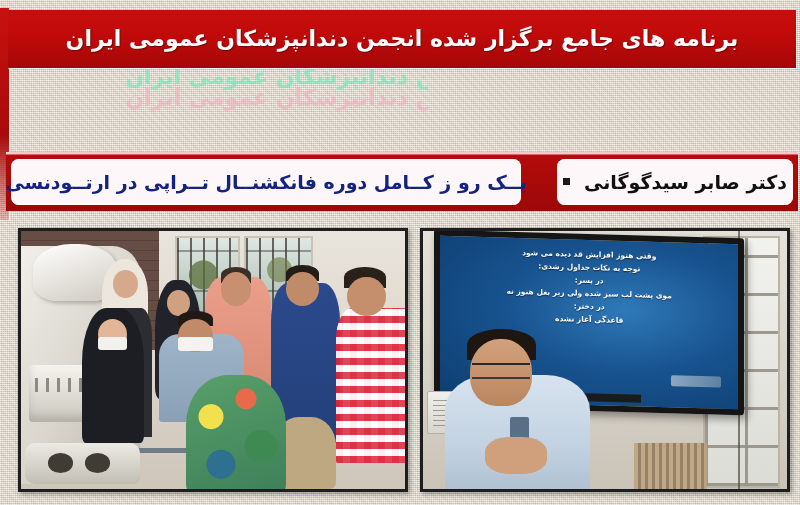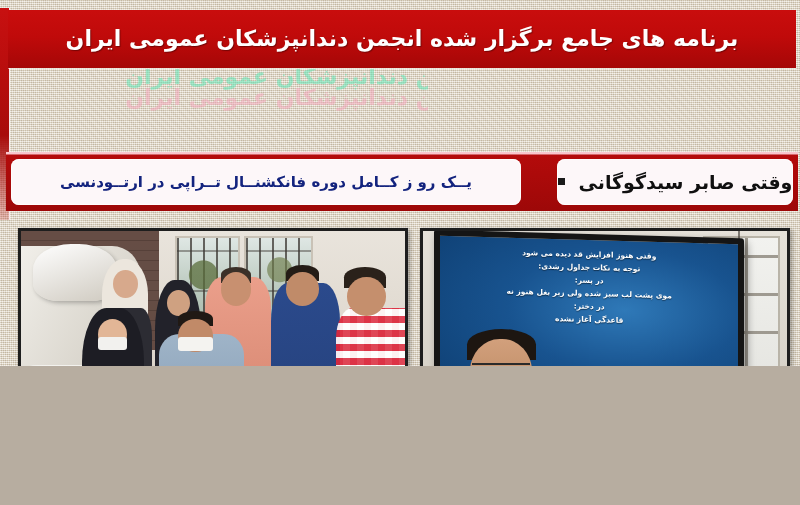--- a/index.html
+++ b/index.html
@@ -4,21 +4,21 @@
 <title>Dental Association Event Poster</title>
 <style>
   html, body {
     margin: 0;
     padding: 0;
     background: #b7ada0;
   }
   .poster {
     position: relative;
     width: 800px;
-    height: 366px;
+    height: 505px;
     overflow: hidden;
     font-family: "DejaVu Sans", "Liberation Sans", sans-serif;
     
     background-color: #ddd2bf;
     background-image:
       repeating-linear-gradient(0deg,
         rgba(255,255,255,0.45) 0px, rgba(255,255,255,0.45) 1px,
         rgba(150,135,110,0.18) 1px, rgba(150,135,110,0.18) 2px),
       repeating-linear-gradient(90deg,
         rgba(255,255,255,0.40) 0px, rgba(255,255,255,0.40) 1px,
@@ -141,21 +141,21 @@
     justify-content: center;
     box-shadow: 0 0 0 1px rgba(255,255,255,0.8) inset;
   }
   .course-box {
     width: 510px;
     padding: 0 10px;
     box-sizing: border-box;
   }
   .course-box .course-text {
     color: #13237e;
-    font-size: 15px;
+    font-size: 19px;
     font-weight: bold;
     white-space: nowrap;
     text-align: center;
   }
   .speaker-box {
     width: 236px;
     padding: 0 10px;
     box-sizing: border-box;
     gap: 14px;
   }
@@ -412,21 +412,21 @@
   </div>
 
 
   <div class="title-bar">
 
     <div class="white-box course-box">
       <span class="course-text">یــک رو ز کــامل دوره فانکشنــال تــراپی در ارتــودنسی</span>
     </div>
 
     <div class="white-box speaker-box">
-      <span class="speaker-text">وقتی صابر سیدگوگانی</span>
+      <span class="speaker-text">دکتر صابر سیدگوگانی</span>
       <span class="bullet-sq"></span>
     </div>
 
   </div>
 
   <div class="photo photo-left">
     <div class="photo-inner">
       <div class="clinic-wall"></div>
       <div class="clinic-brickwall"></div>
       <div class="clinic-window w1">

